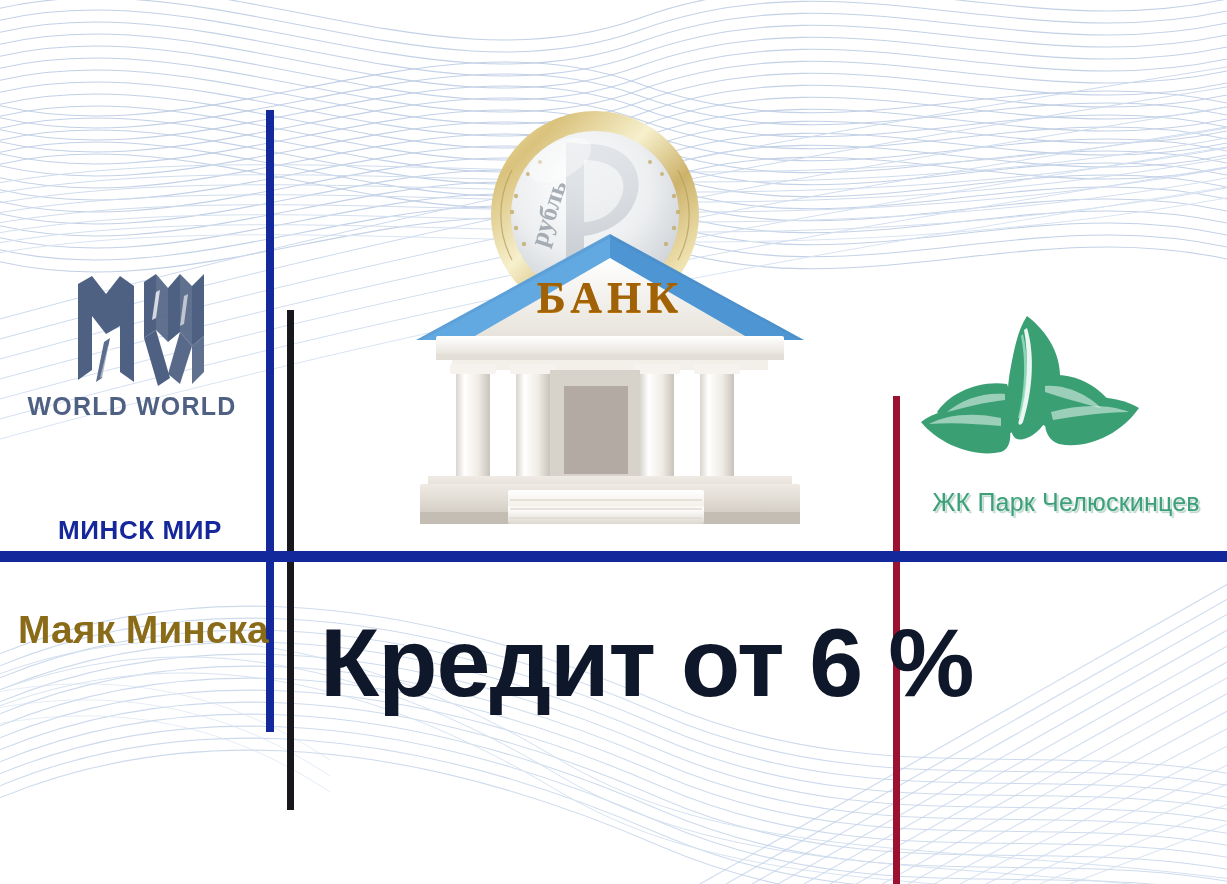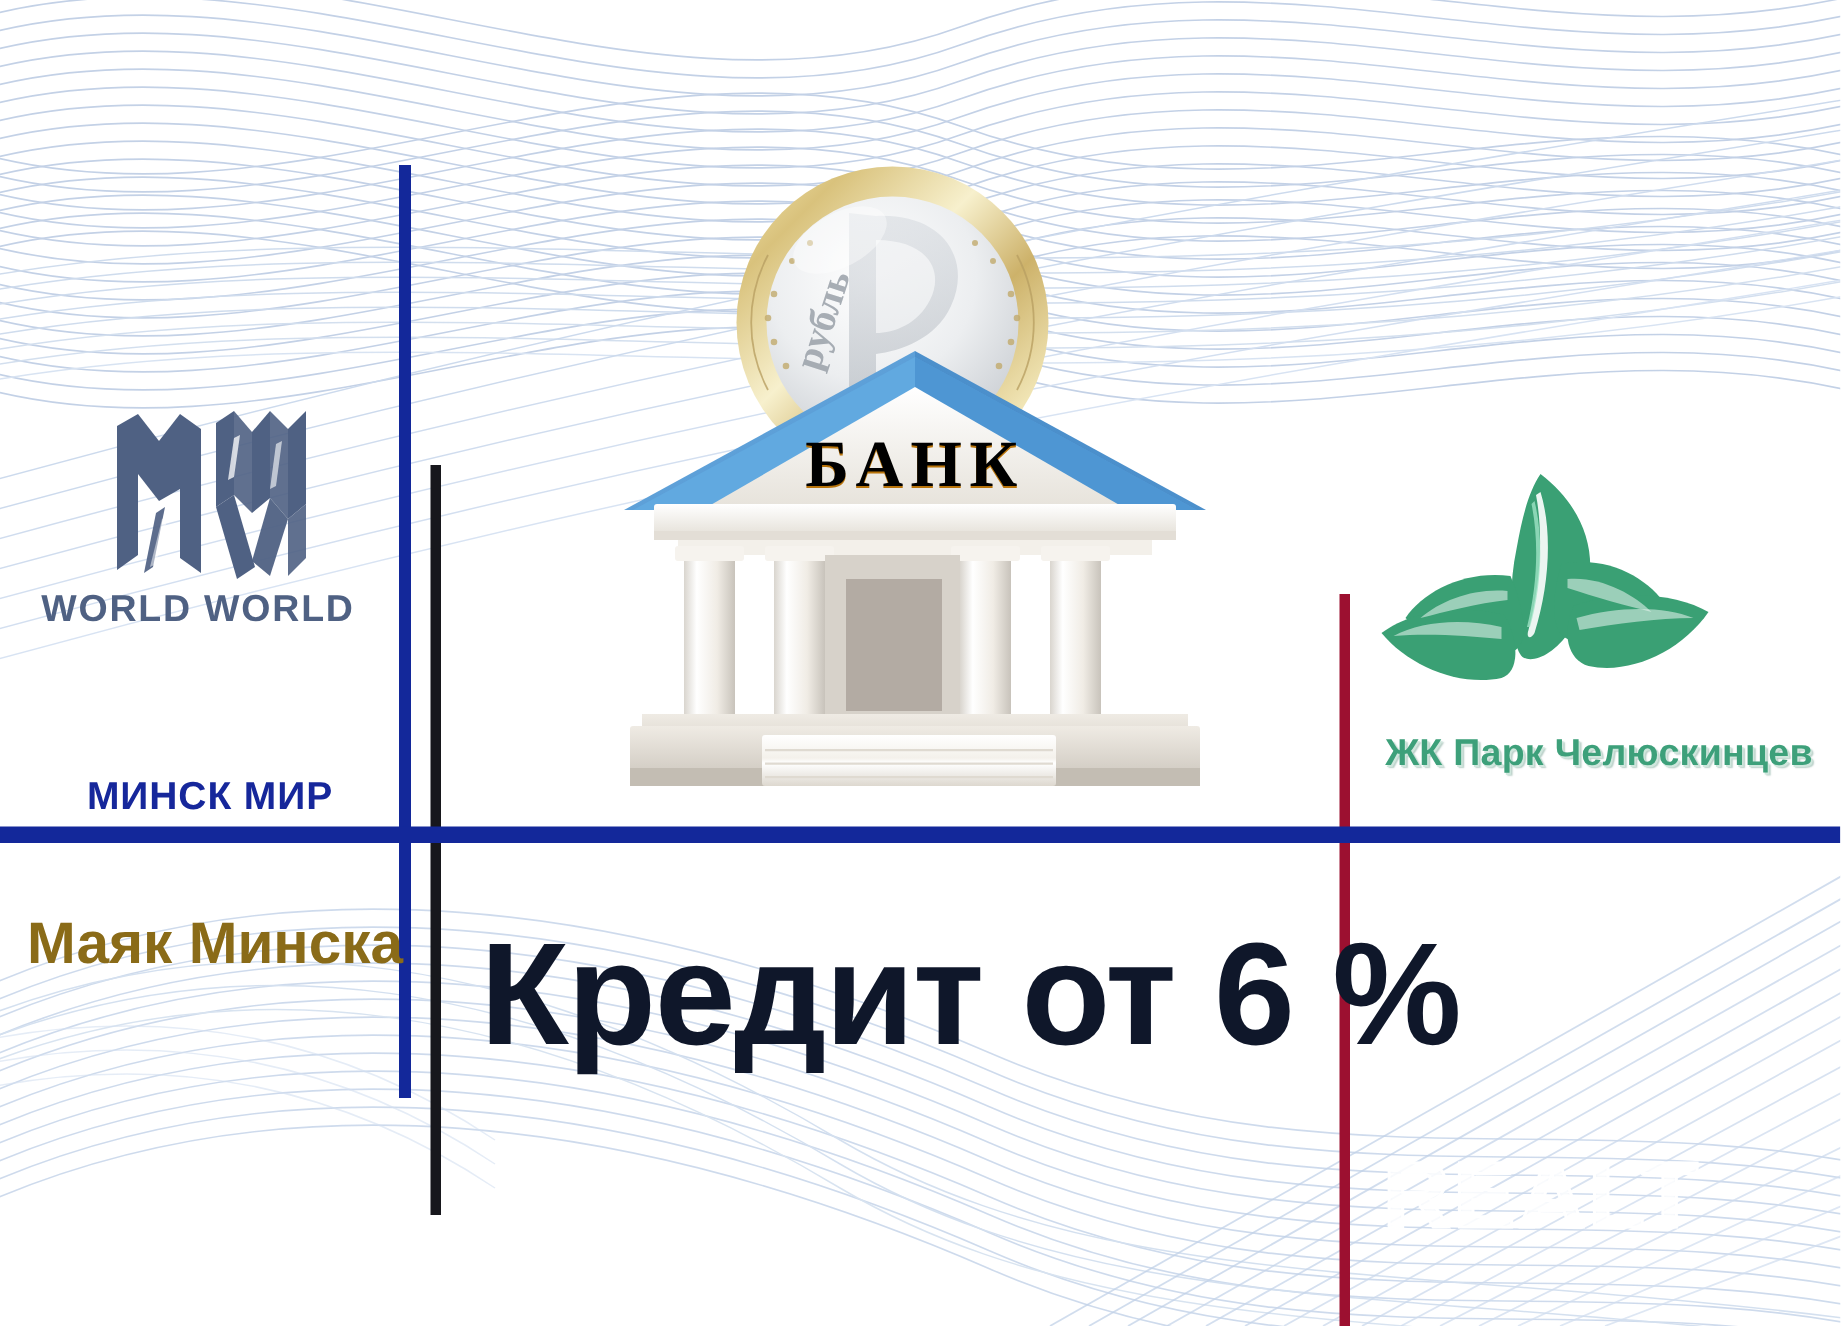--- a/index.html
+++ b/index.html
@@ -93,36 +93,35 @@
 
   .bank-label{
     position:absolute;
     left:0;top:172px;
     width:420px;
     text-align:center;
     font-family:"Liberation Serif",serif;
     font-size:44px;
     font-weight:700;
     letter-spacing:5px;
-    color:#000000;
+    color:#a16207;
     text-shadow:0 1px 0 #b9740a;
     z-index:5;
     white-space:nowrap;
-    margin-top:12px;
   }
 
   
   .leaf-logo{position:absolute;left:915px;top:312px;width:228px;height:162px;}
   .pc-word{
     position:absolute;
     left:905px;top:488px;
     width:322px;
     text-align:center;
     font-size:25px;
-    font-weight:700;
+    font-weight:400;
     color:#3da07a;
     letter-spacing:.2px;
     text-shadow:1px 1px 0 #cfe7dd, 2px 2px 1px rgba(60,120,100,.35);
     white-space:nowrap;
   }
 
   
   .slogan{
     position:absolute;
     left:320px;top:614px;
@@ -477,15 +476,14 @@
       <g fill="#9fe3c6" opacity="0.8">
         <path d="M108,22 C114,46 113,78 105,106 L103,106 C110,78 111,48 106,24 Z"></path>
       </g>
     </svg>
   </div>
 
   <div class="pc-word">ЖК Парк Челюскинцев</div>
 
   <div class="slogan">Кредит от 6 %</div>
 
-  <div class="watermark">REALT</div>
 
 </div>
 
 </body></html>

